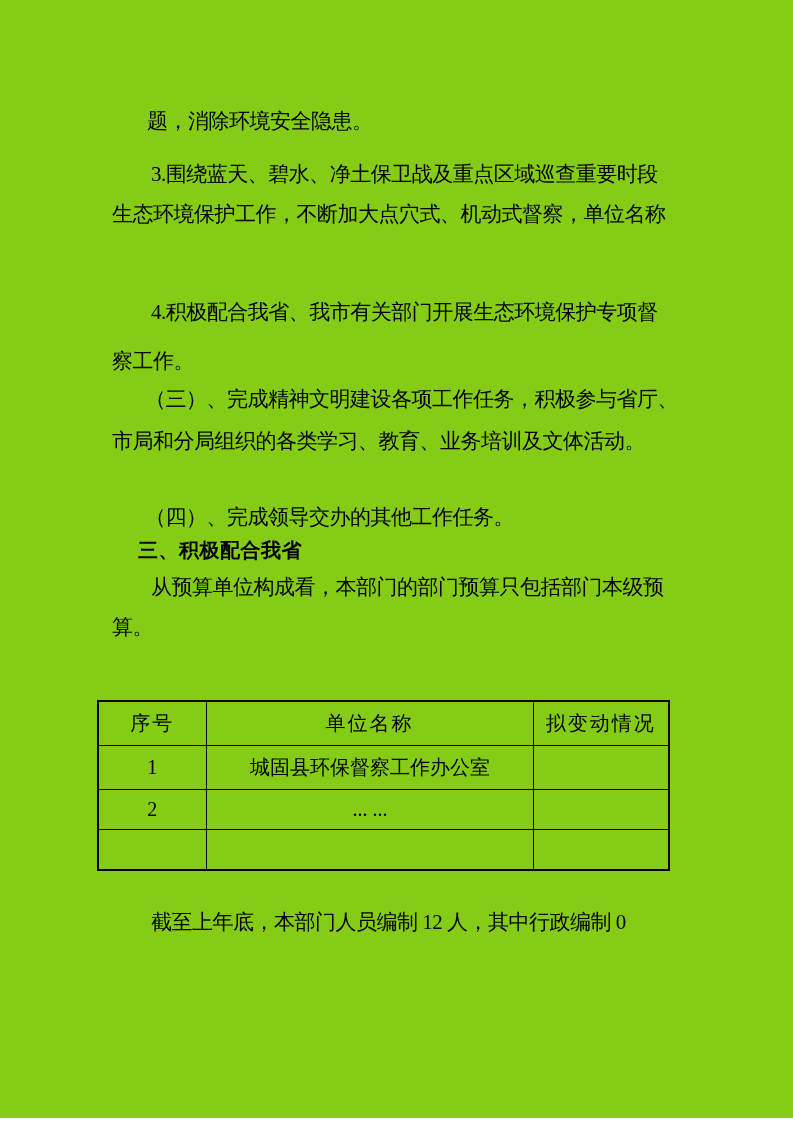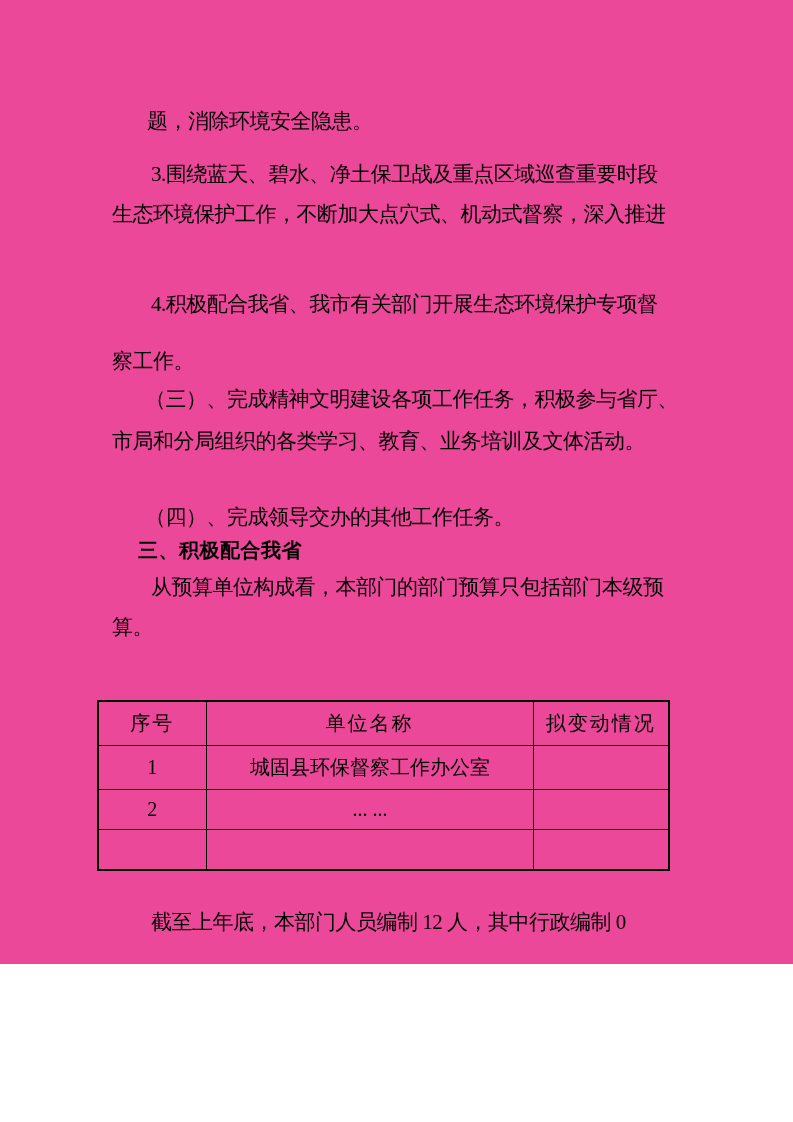--- a/index.html
+++ b/index.html
@@ -1,20 +1,20 @@
 <!DOCTYPE html>
 <html><head>
 <meta charset="utf-8">
 <style>
   html,body{margin:0;padding:0;background:#ffffff;}
   .page{
     position:relative;
     width:793px;
-    height:964px;
-    background:#ec4899;
+    height:1118px;
+    background:#84cc16;
     overflow:hidden;
     color:#000;
   }
   .bl{ 
     position:absolute;
     font-family:"Liberation Serif","DejaVu Serif",serif;
     font-size:21px;
     line-height:25px;
     letter-spacing:-0.5px;
     white-space:pre;
@@ -57,23 +57,23 @@
   .th-cell{letter-spacing:2px;}
 </style>
 </head>
 <body>
 
 <div class="page">
 
   <div class="bl" style="left:147px;top:109px;">题，消除环境安全隐患。</div>
 
   <div class="bl" style="left:151px;top:162px;">3.围绕蓝天、碧水、净土保卫战及重点区域巡查重要时段</div>
-  <div class="bl" style="left:112px;top:202px;">生态环境保护工作，不断加大点穴式、机动式督察，深入推进</div>
+  <div class="bl" style="left:112px;top:202px;">生态环境保护工作，不断加大点穴式、机动式督察，单位名称</div>
 
-  <div class="bl" style="left:151px;top:292px;">4.积极配合我省、我市有关部门开展生态环境保护专项督</div>
+  <div class="bl" style="left:151px;top:300px;">4.积极配合我省、我市有关部门开展生态环境保护专项督</div>
   <div class="bl" style="left:112px;top:337px;margin-top:12px;">察工作。</div>
 
   <div class="bl" style="left:145px;top:387px;">（三）、完成精神文明建设各项工作任务，积极参与省厅、</div>
   <div class="bl" style="left:112px;top:429px;">市局和分局组织的各类学习、教育、业务培训及文体活动。</div>
 
   <div class="bl" style="left:145px;top:505px;">（四）、完成领导交办的其他工作任务。</div>
 
   <div class="hd" style="left:138px;top:538px;">三、积极配合我省</div>
 
   <div class="bl" style="left:151px;top:575px;">从预算单位构成看，本部门的部门预算只包括部门本级预</div>

